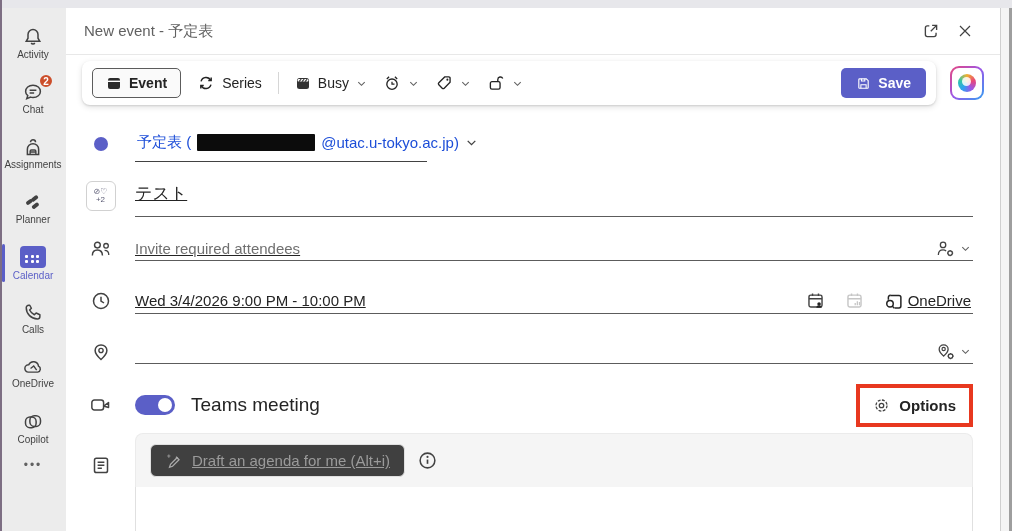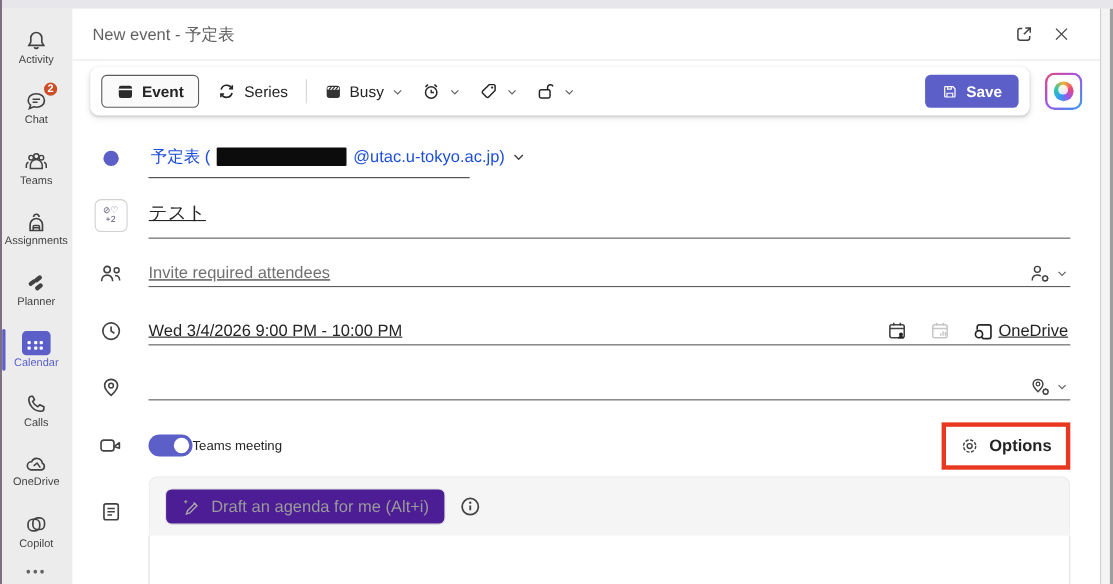--- a/index.html
+++ b/index.html
@@ -92,32 +92,32 @@
   .row-dt { height:52px; }
   .dt-text { font-size:15px; color:#242424; cursor:pointer; }
   .sched-group { display:flex; align-items:center; gap:16px; margin-left:auto; }
   .sched-lbl { font-size:15px; color:#242424; }
   .row-room { height:50px; }
   .room-link { font-size:15px; color:#5b5fc7; cursor:pointer; text-decoration:none; }
   .row-meet { height:56px; }
   .toggle { width:40px; height:20px; border-radius:10px; background:#5b5fc7; position:relative;
     cursor:pointer; flex-shrink:0; border:none; }
   .toggle .knob { position:absolute; right:3px; top:3px; width:14px; height:14px; border-radius:50%; background:#fff; }
-  .meet-lbl { font-size:12px; margin-left:0; }
+  .meet-lbl { font-size:19px; margin-left:16px; }
   .opt-box { margin-left:auto; border:4px solid #e8381f; background:#fff; display:flex;
     align-items:center; gap:9px; padding:9px 13px; cursor:pointer; }
   .opt-lbl { font-size:15px; font-weight:bold; color:#242424; }
   .row-agenda { flex:1; align-items:flex-start; }
   .row-agenda .icon-col { padding-top:22px; }
   .editor { flex:1; margin-right:27px; display:flex; flex-direction:column; height:100%; }
   .editor-toolbar { background:#f5f5f5; border:1px solid #ebebeb; border-bottom:none;
     border-radius:8px 8px 0 0; padding:10px 14px; display:flex; align-items:center; gap:13px; }
-  .draft-pill { display:flex; align-items:center; gap:9px; background:#4c1d95;
+  .draft-pill { display:flex; align-items:center; gap:9px; background:#404040;
     border:1px solid #e0e0e0; border-radius:6px; padding:7px 14px; color:#9a9a9a;
-    font-size:15px; cursor:pointer; font-family:inherit; }
+    font-size:15px; cursor:pointer; font-family:inherit;text-decoration:underline; }
   .editor-body { flex:1; background:#fff; border-left:1px solid #e0e0e0; border-right:1px solid #e0e0e0; }
   svg { display:block; }
 </style>
 </head>
 <body>
 
 <div class="win-edge"></div>
 <div class="topstrip"></div>
 
 <div class="layout">
@@ -138,32 +138,20 @@
       <span class="badge">2</span>
       <span>
         <svg width="20" height="20" viewBox="0 0 16 16">
             <path d="M8 2.6c3.5 0 5.9 2.1 5.9 4.9S11.5 12.4 8 12.4c-.7 0-1.3-.1-1.9-.3L3 13.4l.8-2.5C2.7 10 2.1 8.8 2.1 7.5c0-2.8 2.4-4.9 5.9-4.9z" fill="none" stroke="#424242" stroke-width="1.2"></path>
             <path d="M5.3 6.6h5.4M5.3 8.8h3.6" stroke="#424242" stroke-width="1.1"></path>
           </svg>
       </span>
       <span class="sb-lbl">Chat</span>
     </div>
 
-    <div class="sb-item">
-      <span>
-        <svg width="22" height="20" viewBox="0 0 18 16">
-            <circle cx="5.2" cy="5" r="1.7" fill="none" stroke="#424242" stroke-width="1.1"></circle>
-            <circle cx="12.8" cy="5" r="1.7" fill="none" stroke="#424242" stroke-width="1.1"></circle>
-            <circle cx="9" cy="4" r="1.9" fill="none" stroke="#424242" stroke-width="1.1"></circle>
-            <path d="M4.6 13v-2.3a4.4 4.4 0 0 1 8.8 0V13z" fill="none" stroke="#424242" stroke-width="1.1"></path>
-            <path d="M3.2 8.4A2.6 2.6 0 0 0 1.6 11v1.6M14.8 8.4a2.6 2.6 0 0 1 1.6 2.6v1.6" fill="none" stroke="#424242" stroke-width="1.1"></path>
-          </svg>
-      </span>
-      <span class="sb-lbl">Teams</span>
-    </div>
 
     <div class="sb-item">
       <span>
         <svg width="20" height="20" viewBox="0 0 16 16">
             <path d="M6 4.2a2 2 0 0 1 4 0" fill="none" stroke="#424242" stroke-width="1.2"></path>
             <path d="M3.5 14V9.8A4.5 4.5 0 0 1 8 5.3a4.5 4.5 0 0 1 4.5 4.5V14z" fill="none" stroke="#424242" stroke-width="1.2"></path>
             <path d="M5.7 14v-2.6a1 1 0 0 1 1-1h2.6a1 1 0 0 1 1 1V14M5.7 12h4.6" fill="none" stroke="#424242" stroke-width="1.1"></path>
           </svg>
       </span>
       <span class="sb-lbl">Assignments</span>

